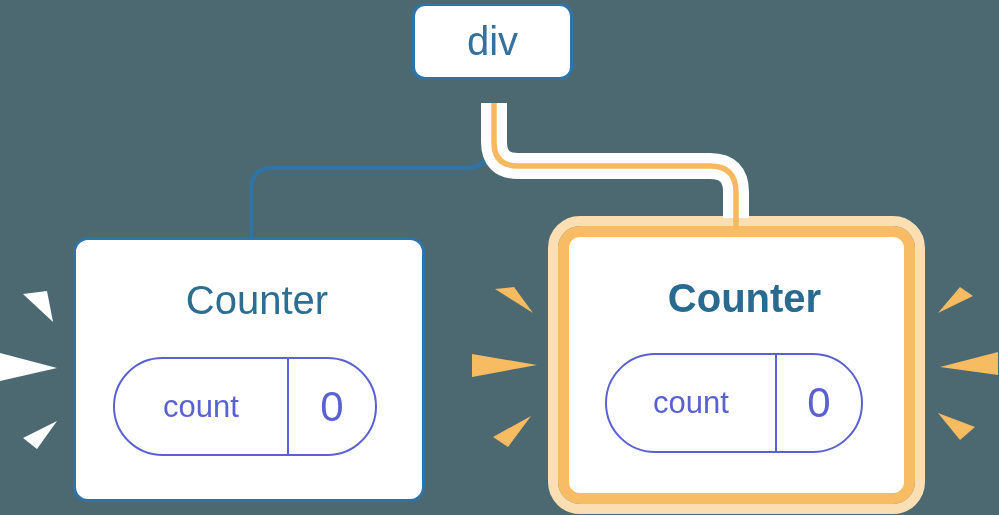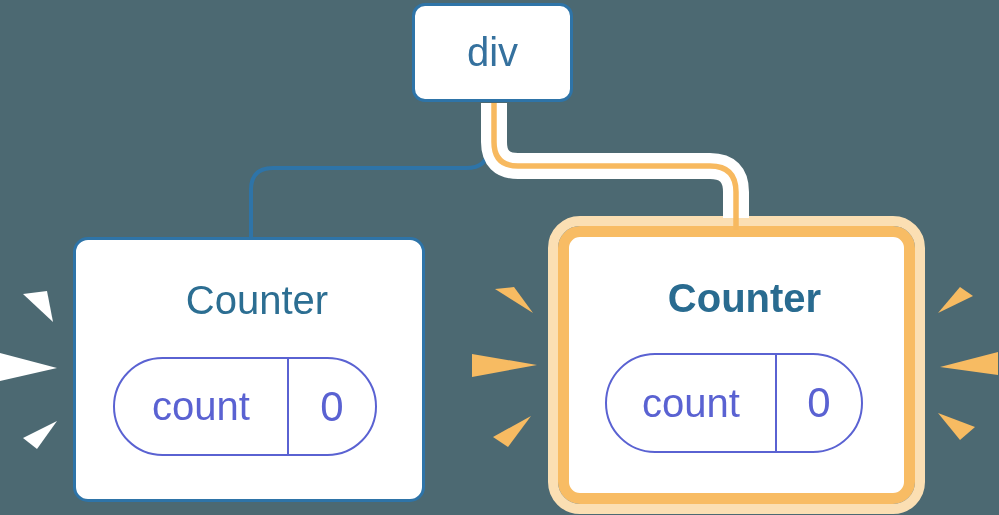--- a/index.html
+++ b/index.html
@@ -3,21 +3,21 @@
 <meta charset="utf-8">
 <style>
   html,body{margin:0;padding:0;}
   body{font-family:"Liberation Sans","DejaVu Sans",sans-serif;}
   #canvas{
     position:relative;width:999px;height:515px;
     background:#4C6972;overflow:hidden;
   }
   
   .root-node{
-    position:absolute;left:412px;top:3px;width:161px;height:99px;
+    position:absolute;left:412px;top:3px;width:161px;height:77px;
     box-sizing:border-box;background:#fff;
     border:3.5px solid #2E74A8;border-radius:13px;
     display:flex;align-items:center;justify-content:center;
     font-size:40px;font-weight:500;color:#35719E;
   }
   
   .edges{position:absolute;left:0;top:0;width:999px;height:515px;pointer-events:none;z-index:3;}
   
   .card-left{
     position:absolute;left:73px;top:237px;width:352px;height:265px;
@@ -40,21 +40,21 @@
   
   .pill{
     position:absolute;box-sizing:border-box;
     border:2.5px solid #5A62D2;border-radius:60px;
     display:flex;align-items:stretch;background:#fff;color:#5A62D2;
   }
   .card-left  .pill{left:37px;top:117px;width:264px;height:99px;}
   .card-right .pill{left:36px;top:116px;width:258px;height:100px;}
   .pill-key{
     display:flex;align-items:center;justify-content:center;
-    border-right:2.5px solid #5A62D2;font-size:40px;
+    border-right:2.5px solid #5A62D2;font-size:31px;
   }
   .card-left  .pill-key{width:172px;}
   .card-right .pill-key{width:168px;}
   .pill-value{
     flex:1;display:flex;align-items:center;justify-content:center;
     font-size:42px;
   }
 </style>
 </head>
 <body>

